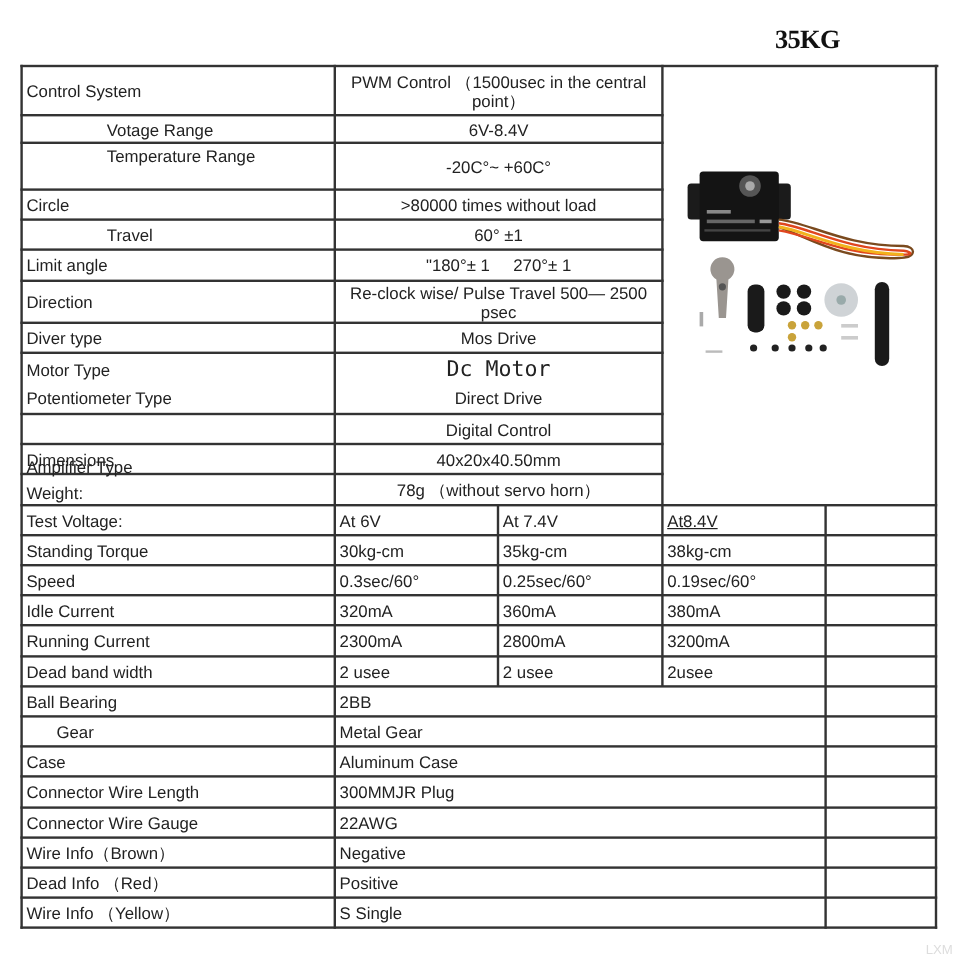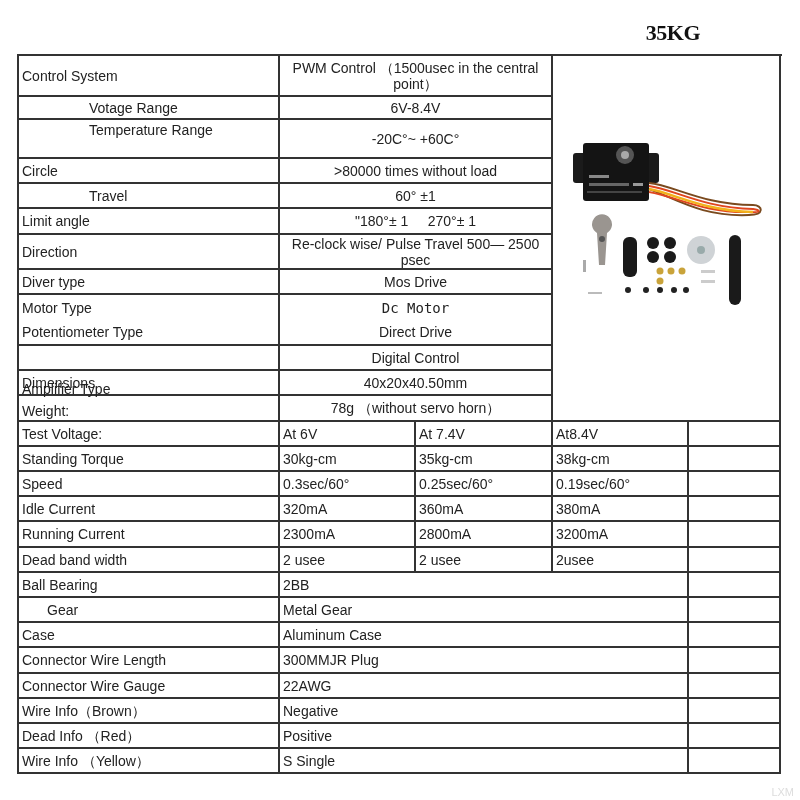--- a/index.html
+++ b/index.html
@@ -5,21 +5,21 @@
   html, body { margin: 0; padding: 0; background: #ffffff; }
   body { width: 800px; height: 800px; position: relative; overflow: hidden;
          font-family: "Liberation Sans", "DejaVu Sans", sans-serif; color: #222; }
   .title { position: absolute; left: 0; top: 20px; width: 700px; text-align: right;
            font-family: "Liberation Serif", "DejaVu Serif", serif; font-size: 22px;
            font-weight: bold; color: #111; letter-spacing: -0.5px; }
   .cell { position: absolute; box-sizing: border-box; font-size: 14px; line-height: 16px;
           display: flex; align-items: center; padding: 0 3px; white-space: nowrap; color: #222; }
   .center { justify-content: center; text-align: center; }
   .wrap { white-space: normal; }
-  .mono { font-family: "DejaVu Sans Mono", "Liberation Mono", monospace; font-size: 14px; }
+  .mono { font-family: "DejaVu Sans Mono", "Liberation Mono", monospace; font-size: 18px; }
   .hline { position: absolute; height: 2px; background: #333; }
   .vline { position: absolute; width: 2px; background: #333; }
   .img-cell { position: absolute; left: 553px; top: 55px; width: 227px; height: 365px; }
   .watermark { position: absolute; right: 6px; bottom: 2px; font-size: 11px; color: #ddd; }
 </style>
 </head>
 <body>
 
 <div class="title">35KG</div>
 
@@ -154,21 +154,21 @@
     <rect x="148" y="215" width="14" height="3" fill="#ccc"></rect>
     <rect x="148" y="225" width="14" height="3" fill="#ccc"></rect>
   </svg>
 </div>
 
 <div>
   <div>
     <div class="cell" style="left:19px; top:422px; width:259px; height:23px;">Test Voltage:</div>
     <div class="cell" style="left:280px; top:422px; width:134px; height:23px;">At 6V</div>
     <div class="cell" style="left:416px; top:422px; width:135px; height:23px;">At 7.4V</div>
-    <div class="cell" style="left:553px; top:422px; width:134px; height:23px;">At8.4V</div>
+    <div class="cell" style="left:553px; top:422px; width:134px; height:23px;text-decoration:underline;">At8.4V</div>
     <div class="cell" style="left:689px; top:422px; width:90px; height:23px;"></div>
   </div>
 
   <div>
     <div class="cell" style="left:19px; top:447px; width:259px; height:23px;">Standing Torque</div>
     <div class="cell" style="left:280px; top:447px; width:134px; height:23px;">30kg-cm</div>
     <div class="cell" style="left:416px; top:447px; width:135px; height:23px;">35kg-cm</div>
     <div class="cell" style="left:553px; top:447px; width:134px; height:23px;">38kg-cm</div>
   </div>
   <div>

